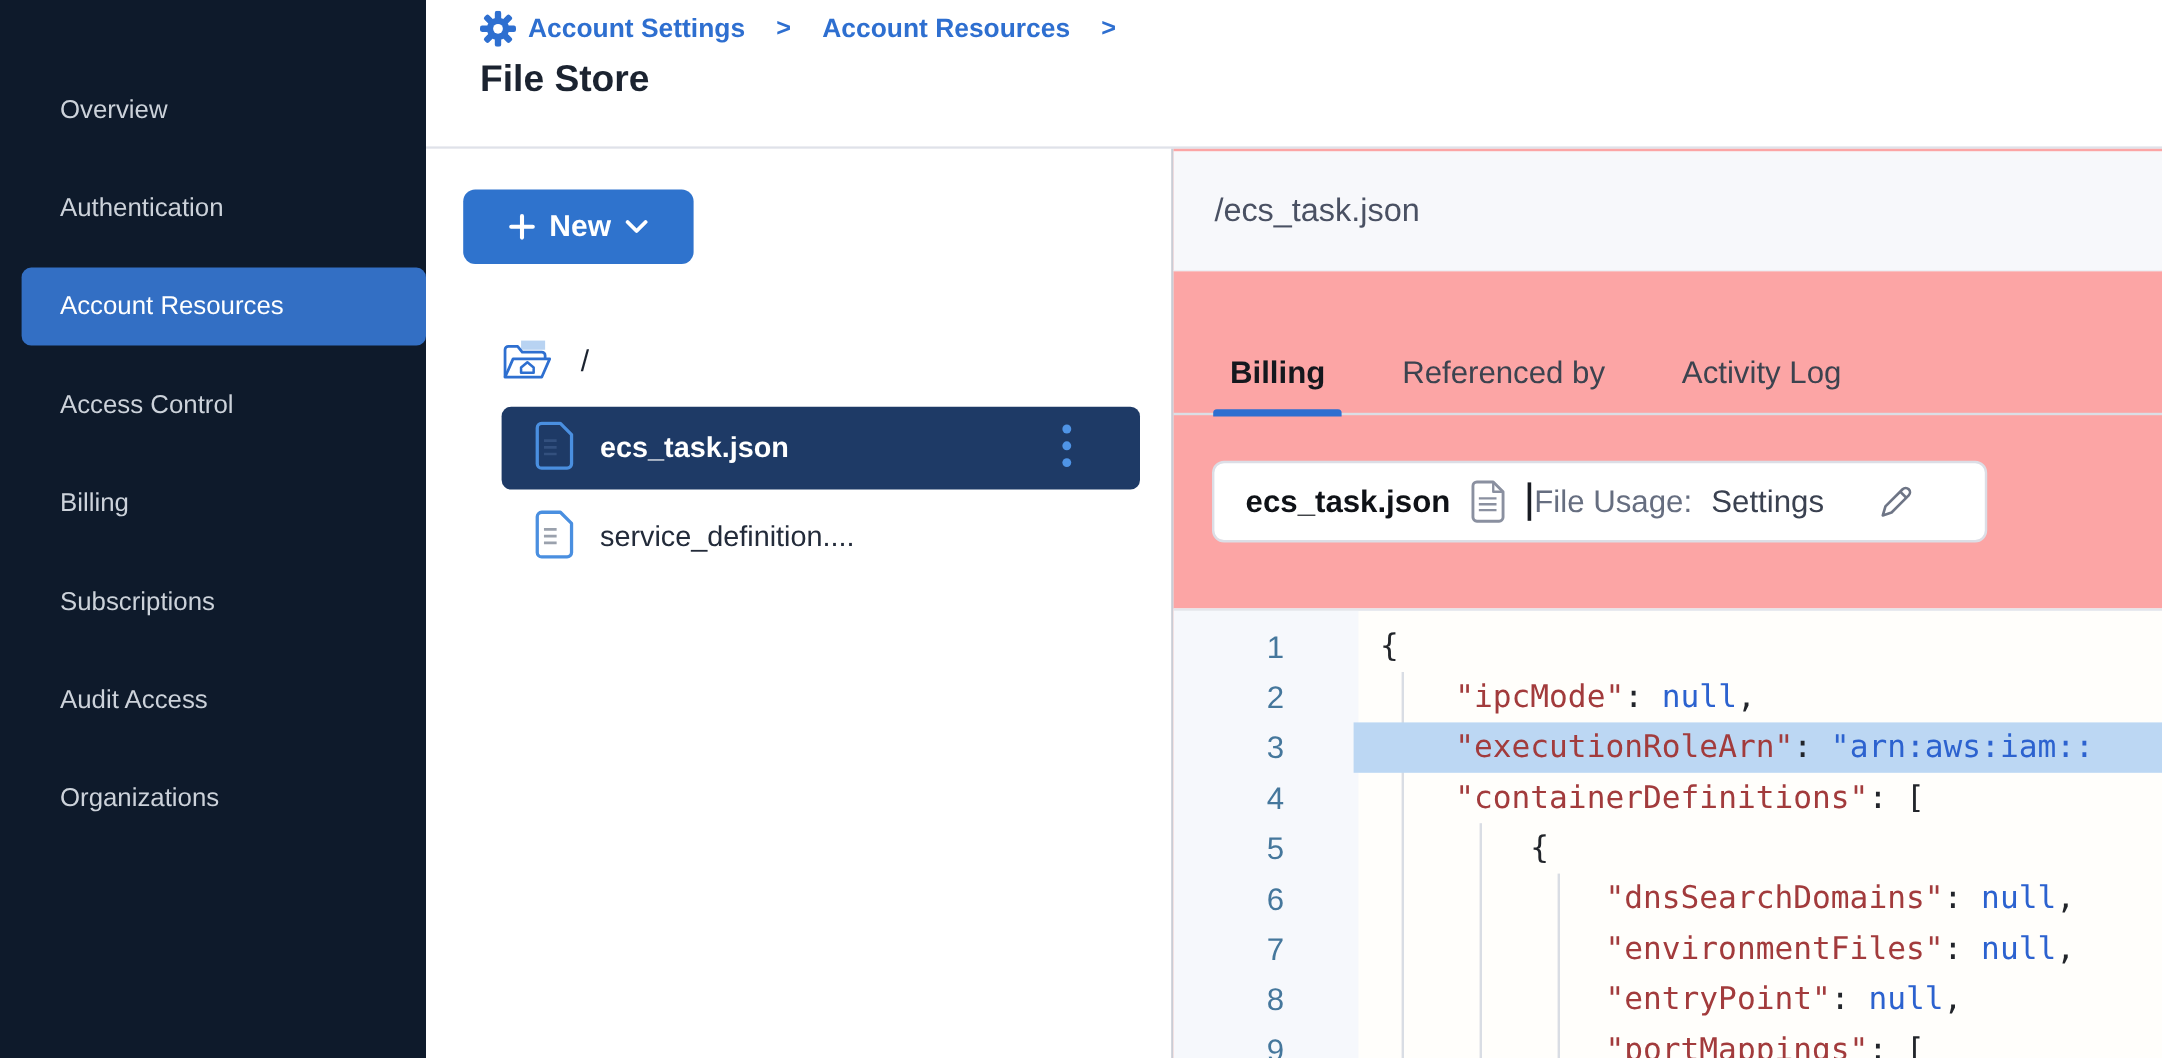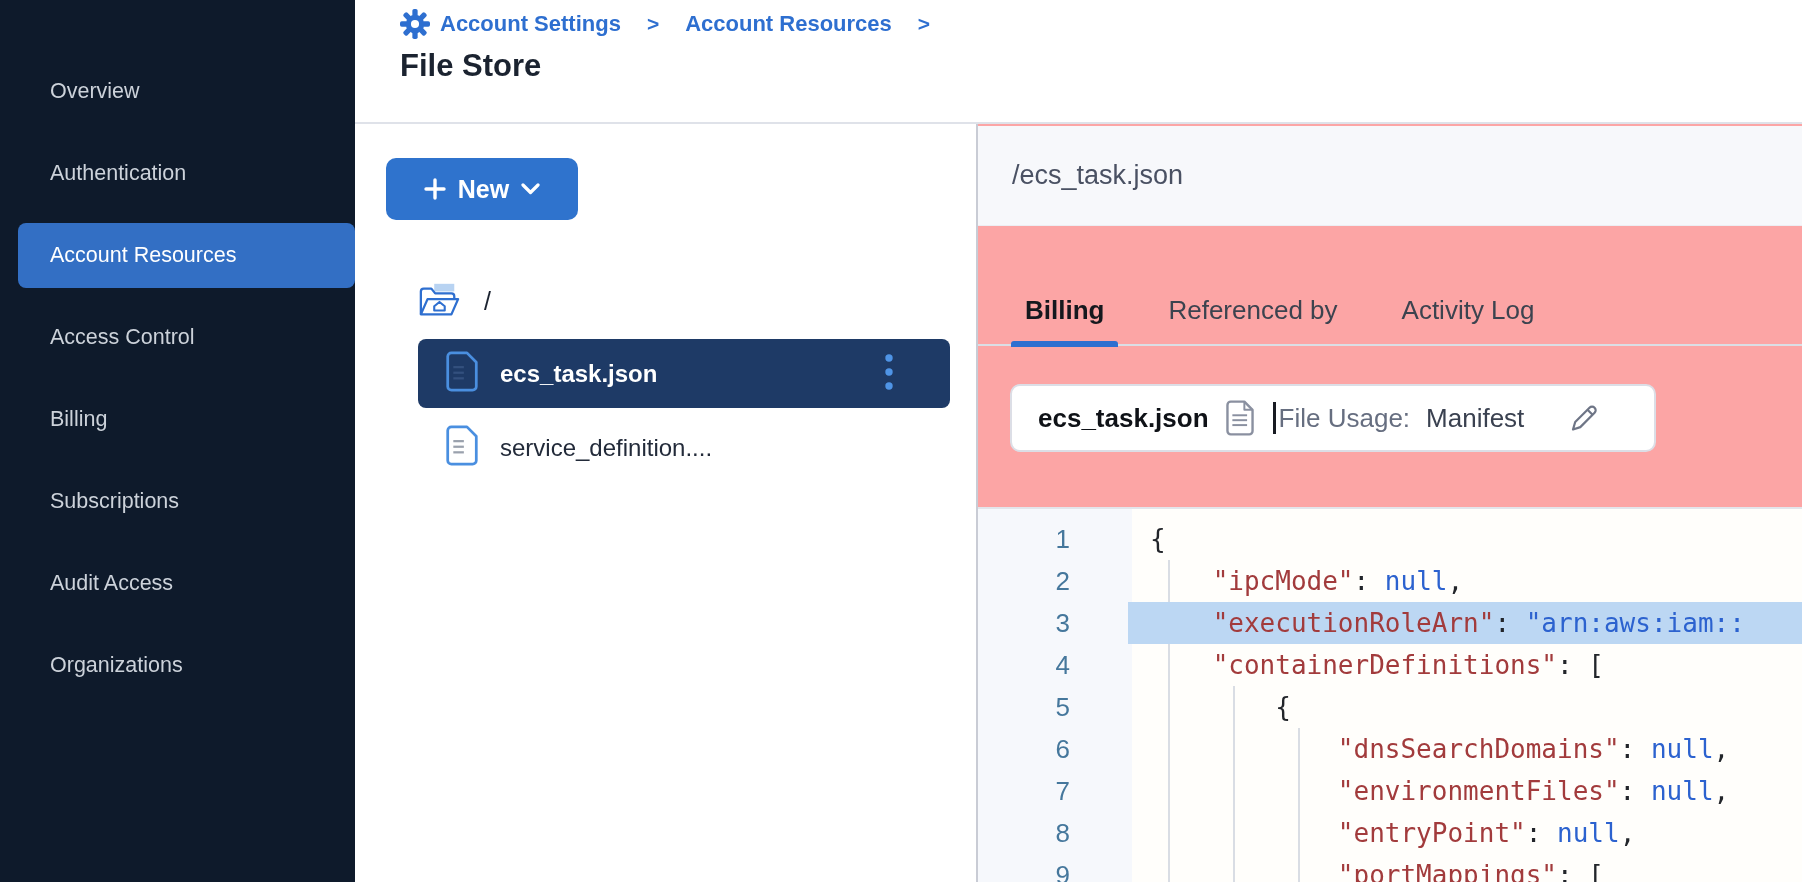--- a/index.html
+++ b/index.html
@@ -248,21 +248,21 @@
           <path d="M17.5 1.5 V9 H25" fill="none" stroke="#8a90a0" stroke-width="1.8" stroke-linejoin="round"></path>
           <g stroke="#8a90a0" stroke-width="1.8">
               <line x1="6.5" y1="14" x2="20" y2="14"></line>
               <line x1="6.5" y1="18.5" x2="20" y2="18.5"></line>
               <line x1="6.5" y1="23" x2="20" y2="23"></line>
             </g>
         </svg>
       </span>
       <span id="info-sep"></span>
       <span id="usage-label">File Usage:</span>
-      <span id="usage-value">Manifest</span>
+      <span id="usage-value">Settings</span>
       <span id="edit-icon" style="display:flex;">
         <svg width="34" height="34" viewBox="0 0 34 34">
           <path d="M7 28.5 l2.2-7.5 L23.5 6.7 a3.6 3.6 0 0 1 5.1 5.1 L14.3 26.1 7 28.5 Z" fill="none" stroke="#6e7586" stroke-width="2.2" stroke-linejoin="round"></path>
           <line x1="21.5" y1="8.7" x2="26.6" y2="13.8" stroke="#6e7586" stroke-width="2.2"></line>
         </svg>
       </span>
     </div>
 
     <div id="code-area">
       <div id="gutter">

